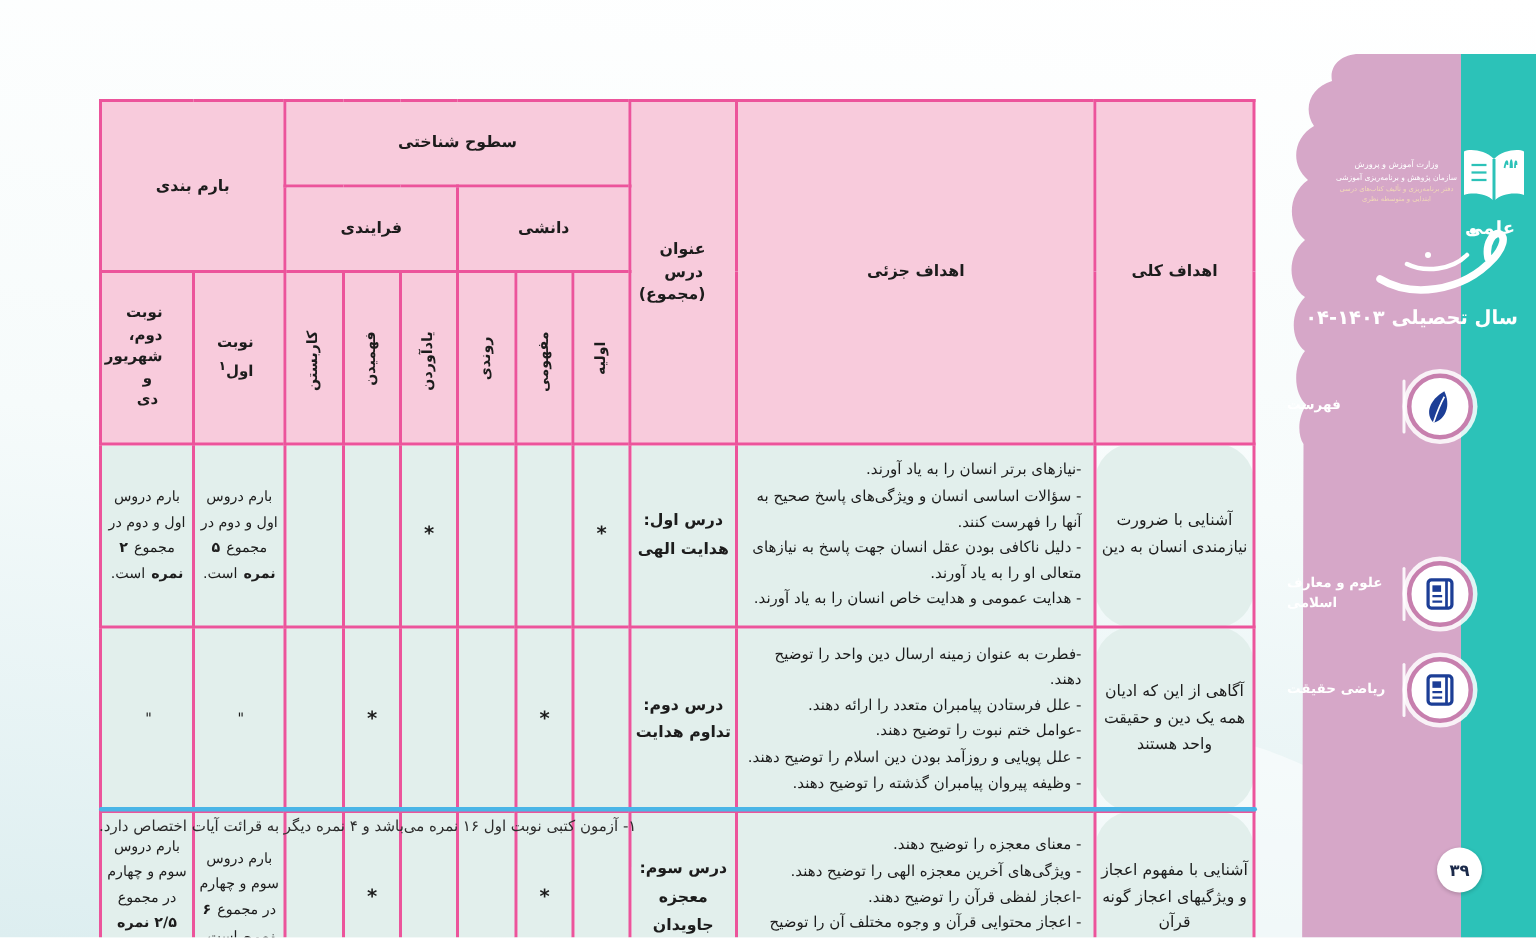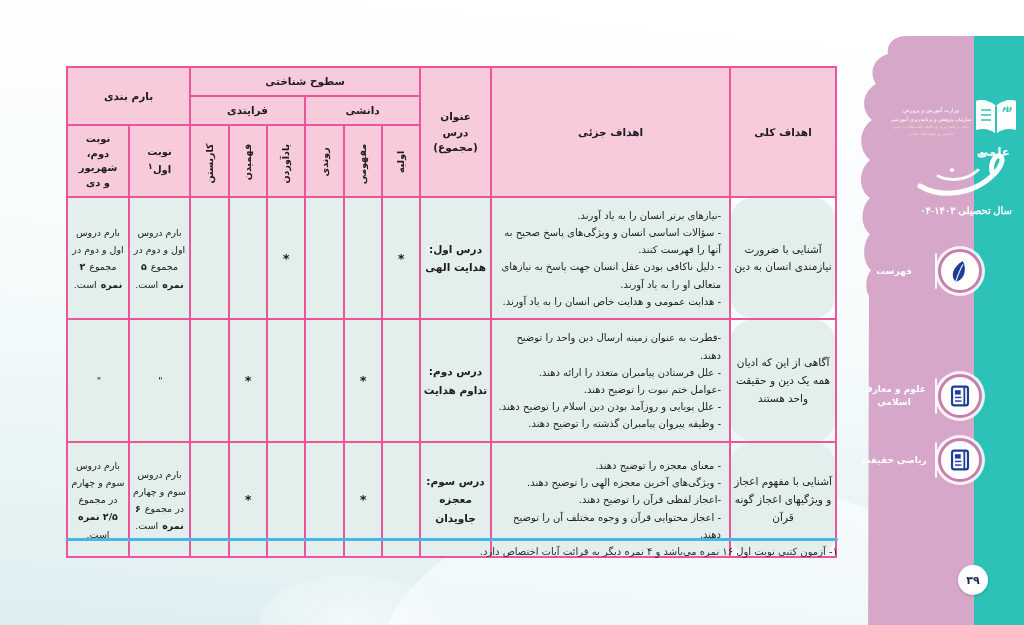--- a/index.html
+++ b/index.html
@@ -10,49 +10,49 @@
   }
   .decor-arc{position:absolute;left:380px;bottom:-140px;width:560px;height:280px;
     border-radius:50%;background:rgba(255,255,255,0.5);transform:rotate(-8deg);}
   .decor-glow{position:absolute;left:260px;bottom:-40px;width:180px;height:90px;
     border-radius:50%;background:radial-gradient(rgba(255,255,255,0.6),rgba(255,255,255,0));}
 
   
   #tblwrap{position:absolute;left:66px;top:66px;direction:rtl;}
   table{border-collapse:collapse;table-layout:fixed;width:769px;}
   th,td{border:2px solid #ec549b;overflow:hidden;}
-  th{background:#f8cbdc;font-weight:bold;font-size:10.5px;padding:6px;line-height:1.45;}
+  th{background:#f8cbdc;font-weight:bold;font-size:10.5px;padding:20px;line-height:1.45;}
   td{background:#e2efec;vertical-align:middle;font-size:10px;}
   .vcell{height:50px;padding:0;}
   .vcell .rot{transform:rotate(-90deg);white-space:nowrap;font-size:9.5px;font-weight:bold;
     position:relative;z-index:2;width:100%;text-align:center;}
   td.general{text-align:center;padding:3px;font-size:10.5px;line-height:1.7;border-radius:25px;}
   td.details{text-align:right;padding:5px 8px 5px 4px;line-height:1.72;font-size:10px;}
   td.lesson{text-align:center;font-weight:bold;font-size:10.5px;line-height:1.8;padding:2px;}
   td.mark{text-align:center;font-size:13px;font-weight:bold;}
   td.term{text-align:center;font-size:9.5px;line-height:1.8;padding:3px;}
   td.term b{margin:0 1px;}
   
   #rule{position:absolute;left:66px;top:538px;width:772px;height:3px;background:#49b5e7;border-radius:3px;}
-  #footnote{position:absolute;left:66px;top:546px;width:772px;direction:rtl;text-align:right;
+  #footnote{position:absolute;left:66px;top:546px;width:772px;direction:rtl;text-align:left;
     font-size:10px;color:#2d2d2d;}
 
   
   #sidebar{position:absolute;right:0;top:0;width:164px;height:625px;margin-top:36px;}
   #sidebar svg.bg{position:absolute;right:0;top:0;}
   .logo-book{position:absolute;right:4px;top:58px;}
   .ministry{position:absolute;right:52px;top:70px;width:82px;direction:rtl;text-align:center;color:#fff;}
   .ministry .m1{font-size:5.5px;line-height:1.6;}
   .ministry .m2{font-size:5px;line-height:1.6;}
   .ministry .m3{font-size:4.5px;color:#f2d9b8;line-height:1.7;}
   .callig{position:absolute;right:8px;top:106px;}
-  .year{position:absolute;right:12px;top:169px;color:#fff;font-size:10px;font-weight:bold;direction:rtl;font-family:Liberation Serif, serif;}
+  .year{position:absolute;right:12px;top:169px;color:#fff;font-size:13px;font-weight:bold;direction:rtl;}
   .sb-item{position:absolute;right:0;width:164px;height:46px;cursor:pointer;}
   .sb-label{position:absolute;right:94px;top:50%;transform:translateY(-50%);width:72px;
-    direction:rtl;text-align:center;color:#fff;font-size:9px;font-weight:bold;line-height:1.4;}
+    direction:rtl;text-align:left;color:#fff;font-size:9px;font-weight:bold;line-height:1.4;}
   .sb-line{position:absolute;right:87px;top:50%;transform:translateY(-50%);width:2px;height:36px;
     background:rgba(255,255,255,0.9);border-radius:2px;}
   .sb-circle{position:absolute;right:42px;top:50%;transform:translateY(-50%);width:38px;height:38px;
     background:#fff;border:3px solid #c77fae;border-radius:50%;
     box-shadow:0 0 0 3px rgba(255,255,255,0.85);display:flex;align-items:center;justify-content:center;}
   #pagenum{position:absolute;right:36px;top:529px;width:30px;height:30px;background:#fff;border-radius:50%;
     box-shadow:0 1px 3px rgba(0,0,0,0.2);display:flex;align-items:center;justify-content:center;
     font-size:11px;font-weight:bold;color:#1b2a4a;}
 </style>
 </head>

